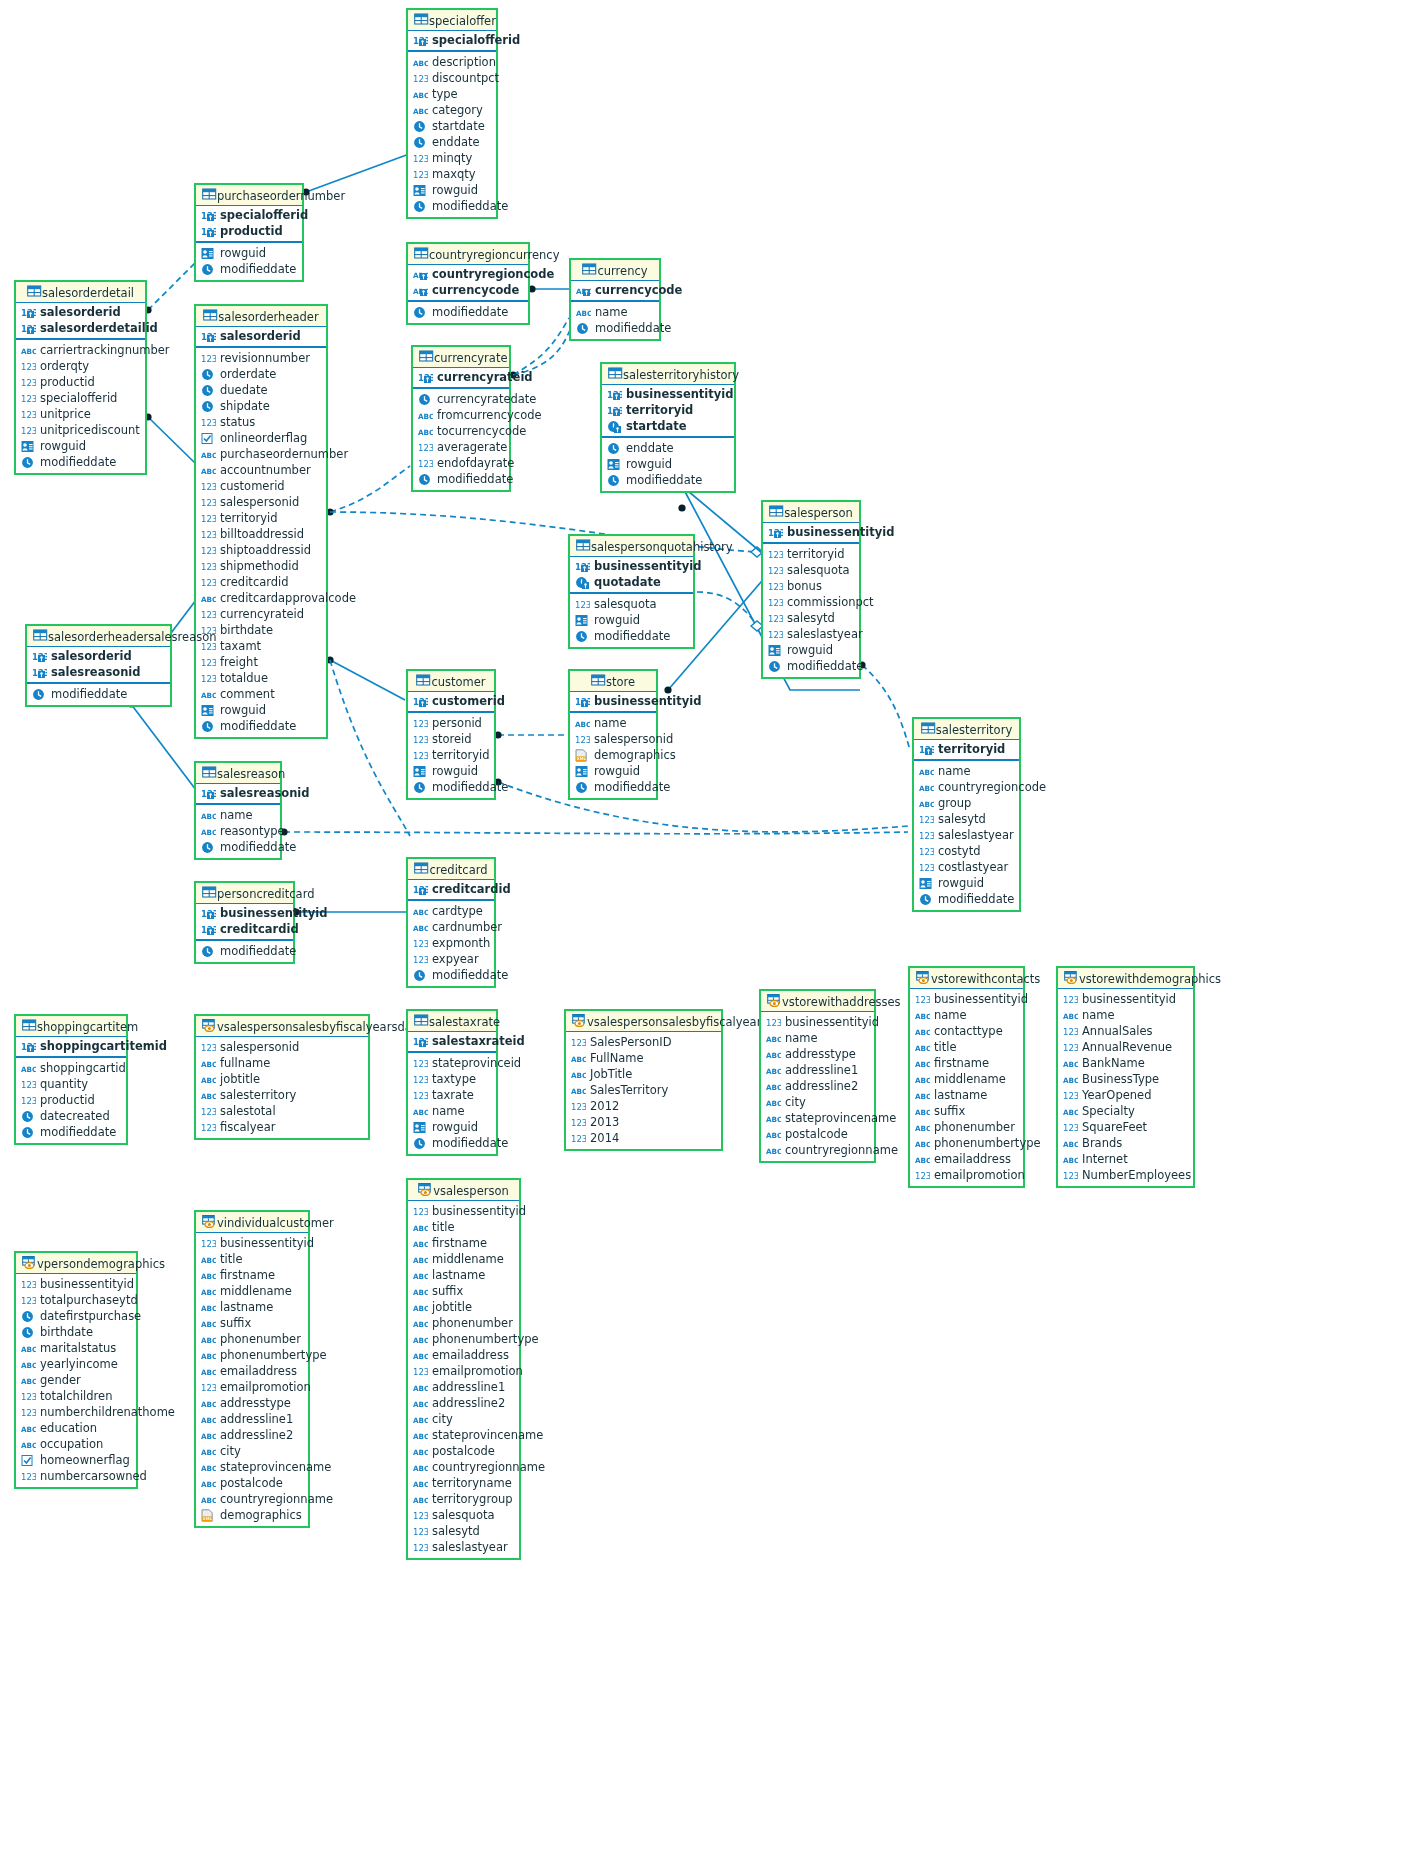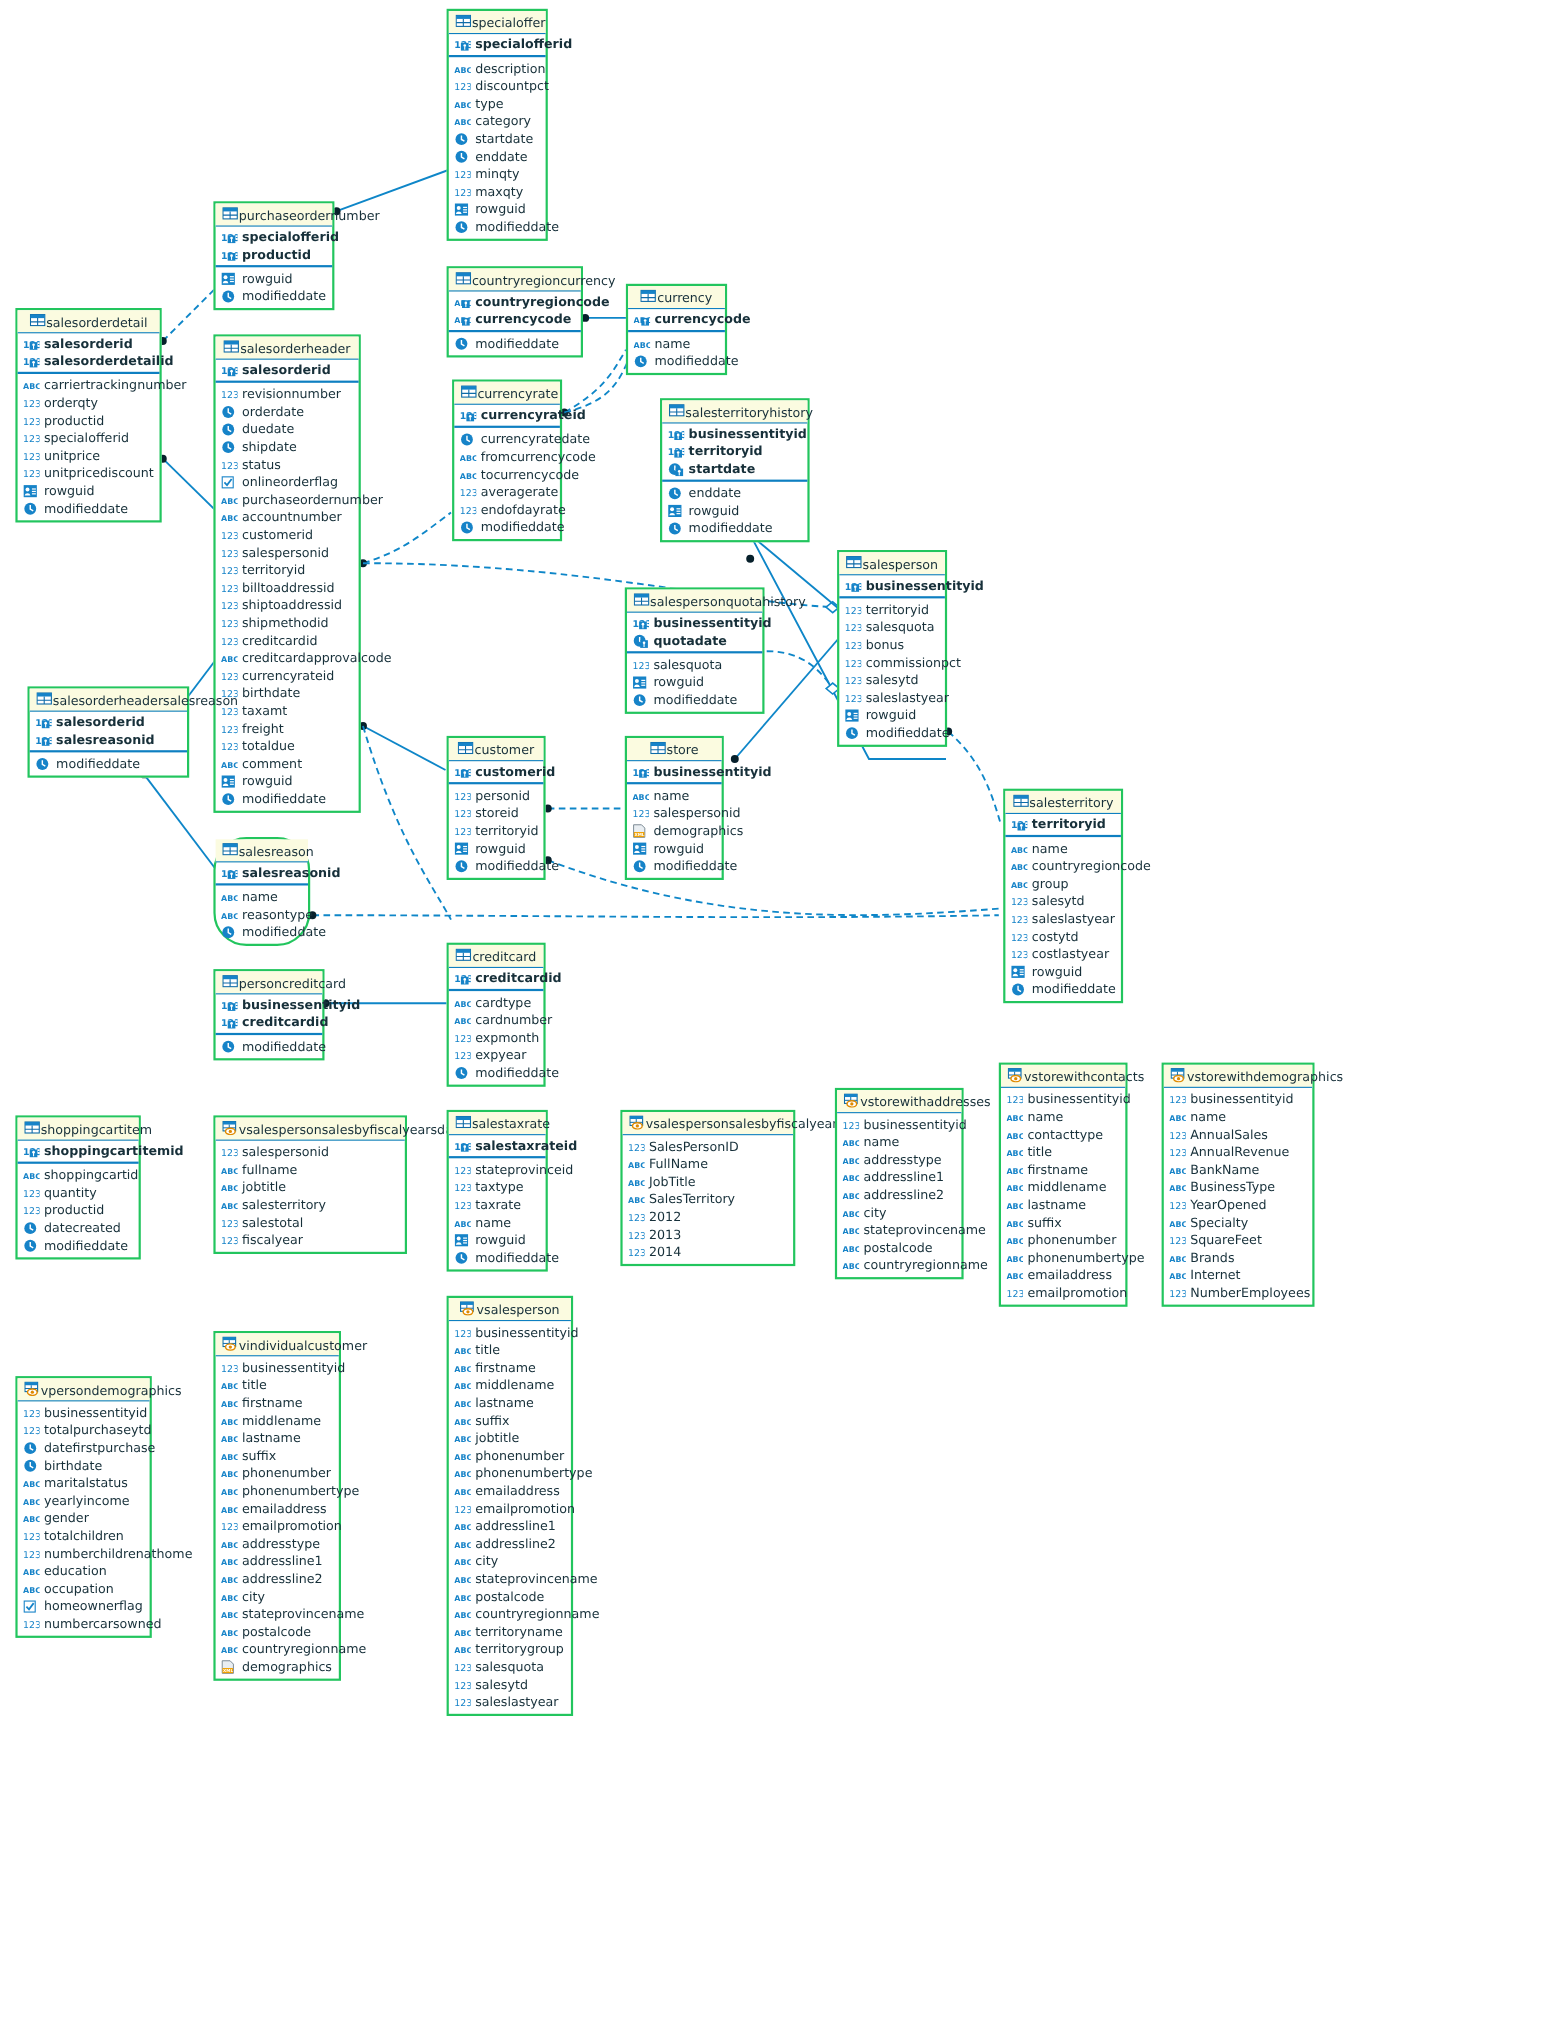--- a/index.html
+++ b/index.html
@@ -602,21 +602,21 @@
           <span class="ic">
             <svg width="15" height="13" viewBox="0 0 15 13">
               <circle cx="6.5" cy="6.5" r="5.4" fill="#1683c8"></circle>
               <path d="M6.5 3.2 L6.5 6.8 L9.2 8.4" stroke="#fff" stroke-width="1.3" fill="none"></path>
             </svg>
           </span>
           <span class="lbl">modifieddate</span>
         </div>
       </div>
     </div>
-    <div class="tbl" style="left: 194px; top: 761px; width: 88px; border-radius: 30px;">
+    <div class="tbl" style="left: 194px; top: 761px; width: 88px;">
       <div class="hdr"><span class="ic" style="vertical-align: -2px;"><svg width="15" height="12" viewBox="0 0 15 12">
             <rect x="0.7" y="1" width="13" height="10" fill="#fff" stroke="#0e6ba8" stroke-width="1"></rect>
             <rect x="0.7" y="1" width="13" height="3.2" fill="#1683c8"></rect>
             <path d="M7.2 4.2 L7.2 11 M0.7 7.6 L13.7 7.6" stroke="#0e6ba8" stroke-width="1"></path>
           </svg></span><span class="ttl">salesreason</span></div>
       <div class="pkblk">
         <div class="row pk">
           <span class="ic">
             <svg width="15" height="13" viewBox="0 0 15 13">
               <text x="0" y="10" font-size="8.5" fill="#1683c8" font-family="&quot;DejaVu Sans&quot;,sans-serif">123</text>

